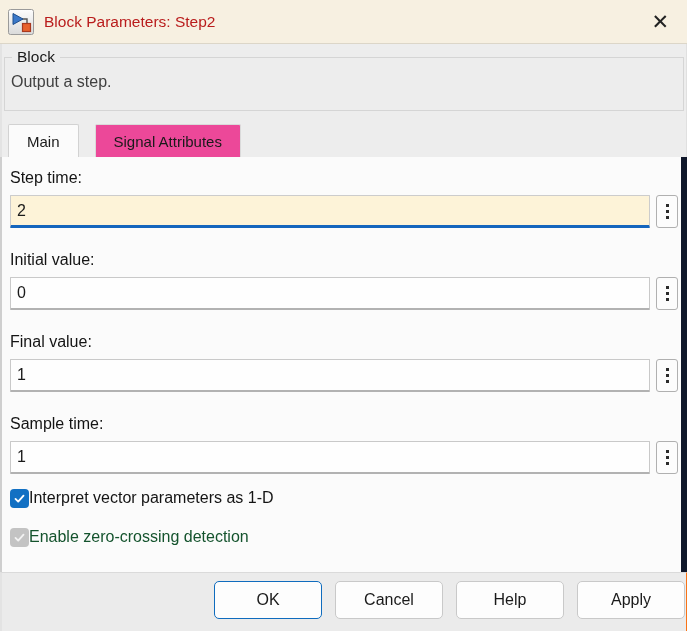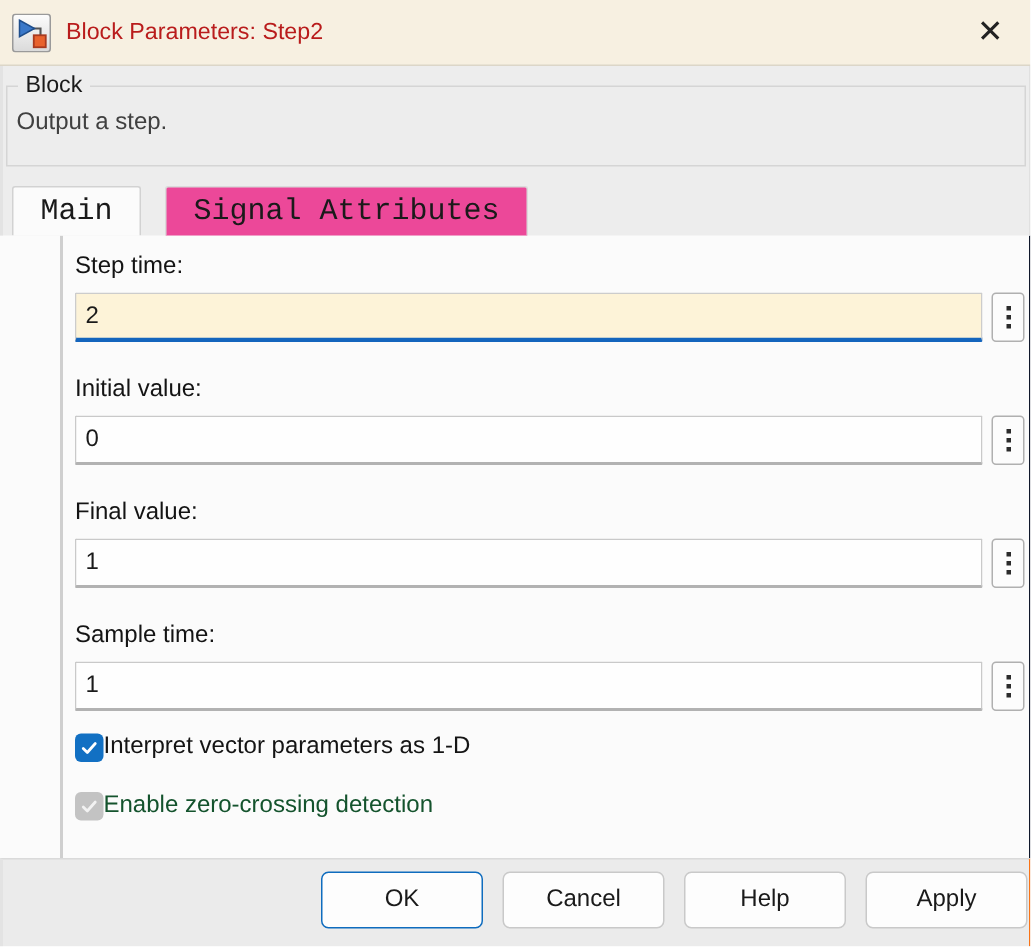--- a/index.html
+++ b/index.html
@@ -57,24 +57,23 @@
   }
   .tabbar {
     margin-top: auto;
     display: flex; align-items: flex-end;
     padding-left: 6px;
     height: 30px;
   }
   .tab {
     display: flex; align-items: center; justify-content: center;
     padding: 16px 18px;
-    font-size: 20px;
+    font-size: 15px;
     color: #1a1a1a;
     cursor: default;
-    font-family: Liberation Mono, monospace;
   }
   .tab.active {
     height: 29px;
     background: #fbfbfb;
     border: 1px solid #d2d2d2;
     border-bottom: none;
     border-radius: 2px 2px 0 0;
     z-index: 2;
   }
   .tab.inactive {
@@ -84,24 +83,23 @@
     border-bottom: none;
     border-radius: 2px 2px 0 0;
     margin-left: 16px;
   }
 
   
   .content {
     flex: 1 1 auto;
     background: #fbfbfb;
     border-left: 2px solid #cfcfcf;
-    border-right: 1px solid #0f172a;
+    border-right: 6px solid #0f172a;
     padding: 0 3px 0 8px;
     overflow: hidden;
-    margin-left: 40px;
   }
   .field-label {
     font-size: 16px; line-height: 22px; color: #141414;
     margin-top: 21px;
   }
   .field-label.first { margin-top: 10px; }
   .field-row {
     margin-top: 6px;
     display: flex; align-items: stretch; gap: 6px;
     height: 33px;

